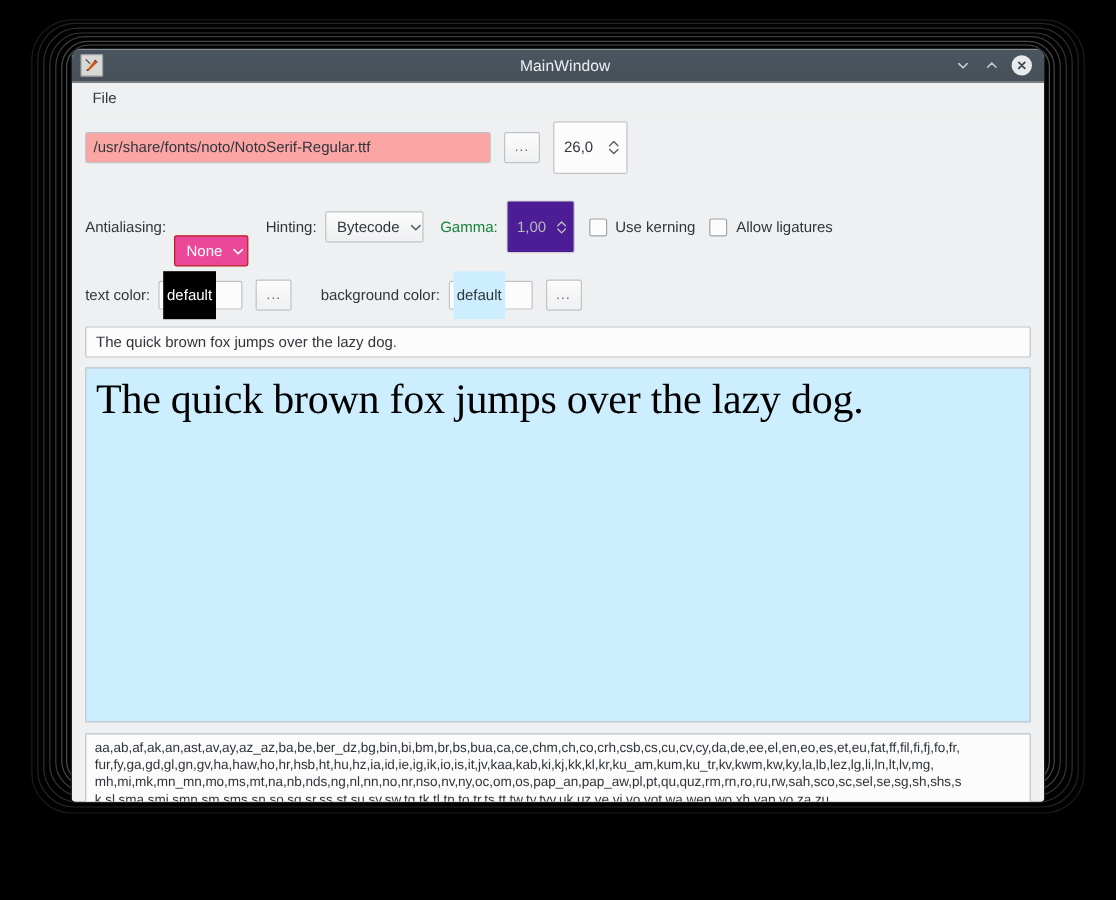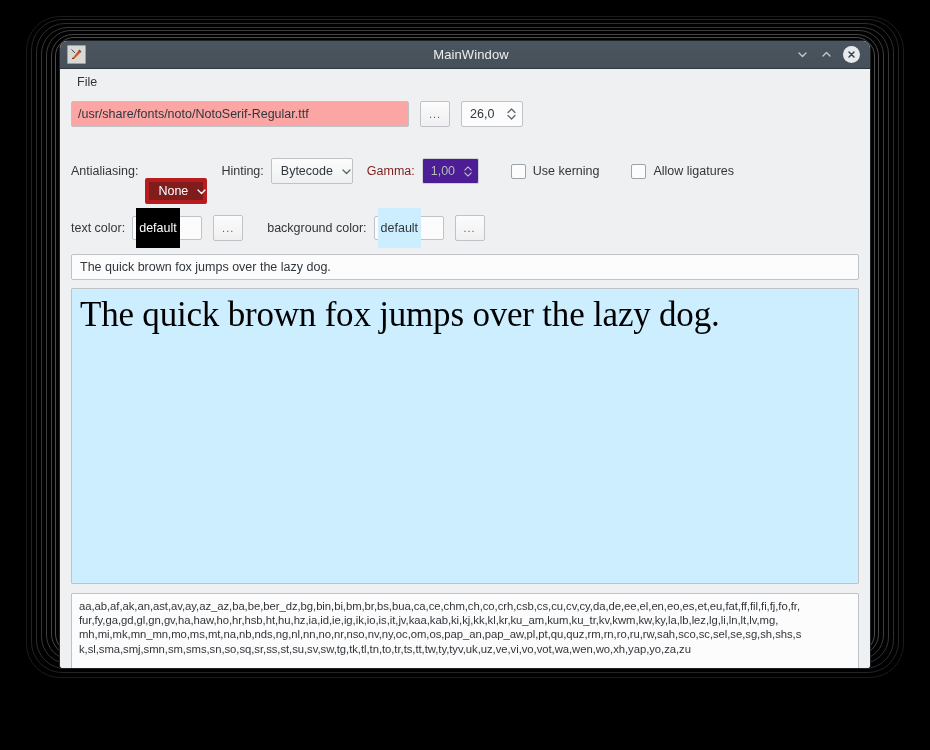--- a/index.html
+++ b/index.html
@@ -155,21 +155,21 @@
     align-items: center;
     justify-content: center;
     font-size: 11px;
     color: #5c6166;
     letter-spacing: 1px;
     box-sizing: border-box;
   }
 
   .spin {
     width: 62px;
-    height: 26px;
+    height: 44px;
     background: #fcfcfc;
     border: 1px solid #bfc3c7;
     border-radius: 2px;
     display: flex;
     align-items: center;
     justify-content: space-between;
     padding: 0 5px 0 8px;
     box-sizing: border-box;
     font-size: 12.5px;
     color: #31363b;
@@ -187,49 +187,49 @@
     color: #5c6166;
   }
   .spin.disabled .spin-arrows { color: #bfc3c7; }
 
   .lbl {
     font-size: 12.5px;
     color: #31363b;
     margin-right: 7px;
     white-space: nowrap;
   }
-  .lbl.disabled { color: #7f1d1d; }
+  .lbl.disabled { color: #15803d; }
 
   .combo {
     height: 26px;
     border-radius: 2px;
     display: flex;
     align-items: center;
     justify-content: space-between;
     padding: 0 7px 0 9px;
     box-sizing: border-box;
     font-size: 12.5px;
     gap: 8px;
   }
   .combo-plain {
     background: linear-gradient(to bottom, #fcfcfc, #eff0f1);
     border: 1px solid #bfc3c7;
     color: #31363b;
   }
   .combo-active {
-    background: #7f1d1d;
-    border: 4px solid #b91c1c;
+    background: #ec4899;
+    border: 1px solid #b91c1c;
     color: #ffffff;
     margin-top: 40px;
   }
 
   .chk-wrap {
     display: flex;
     align-items: center;
-    margin-left: 32px;
+    margin-left: 12px;
     font-size: 12.5px;
     color: #31363b;
     white-space: nowrap;
   }
   .chk {
     width: 15px; height: 15px;
     background: #fcfcfc;
     border: 1px solid #9ea3a7;
     border-radius: 2px;
     margin-right: 7px;

